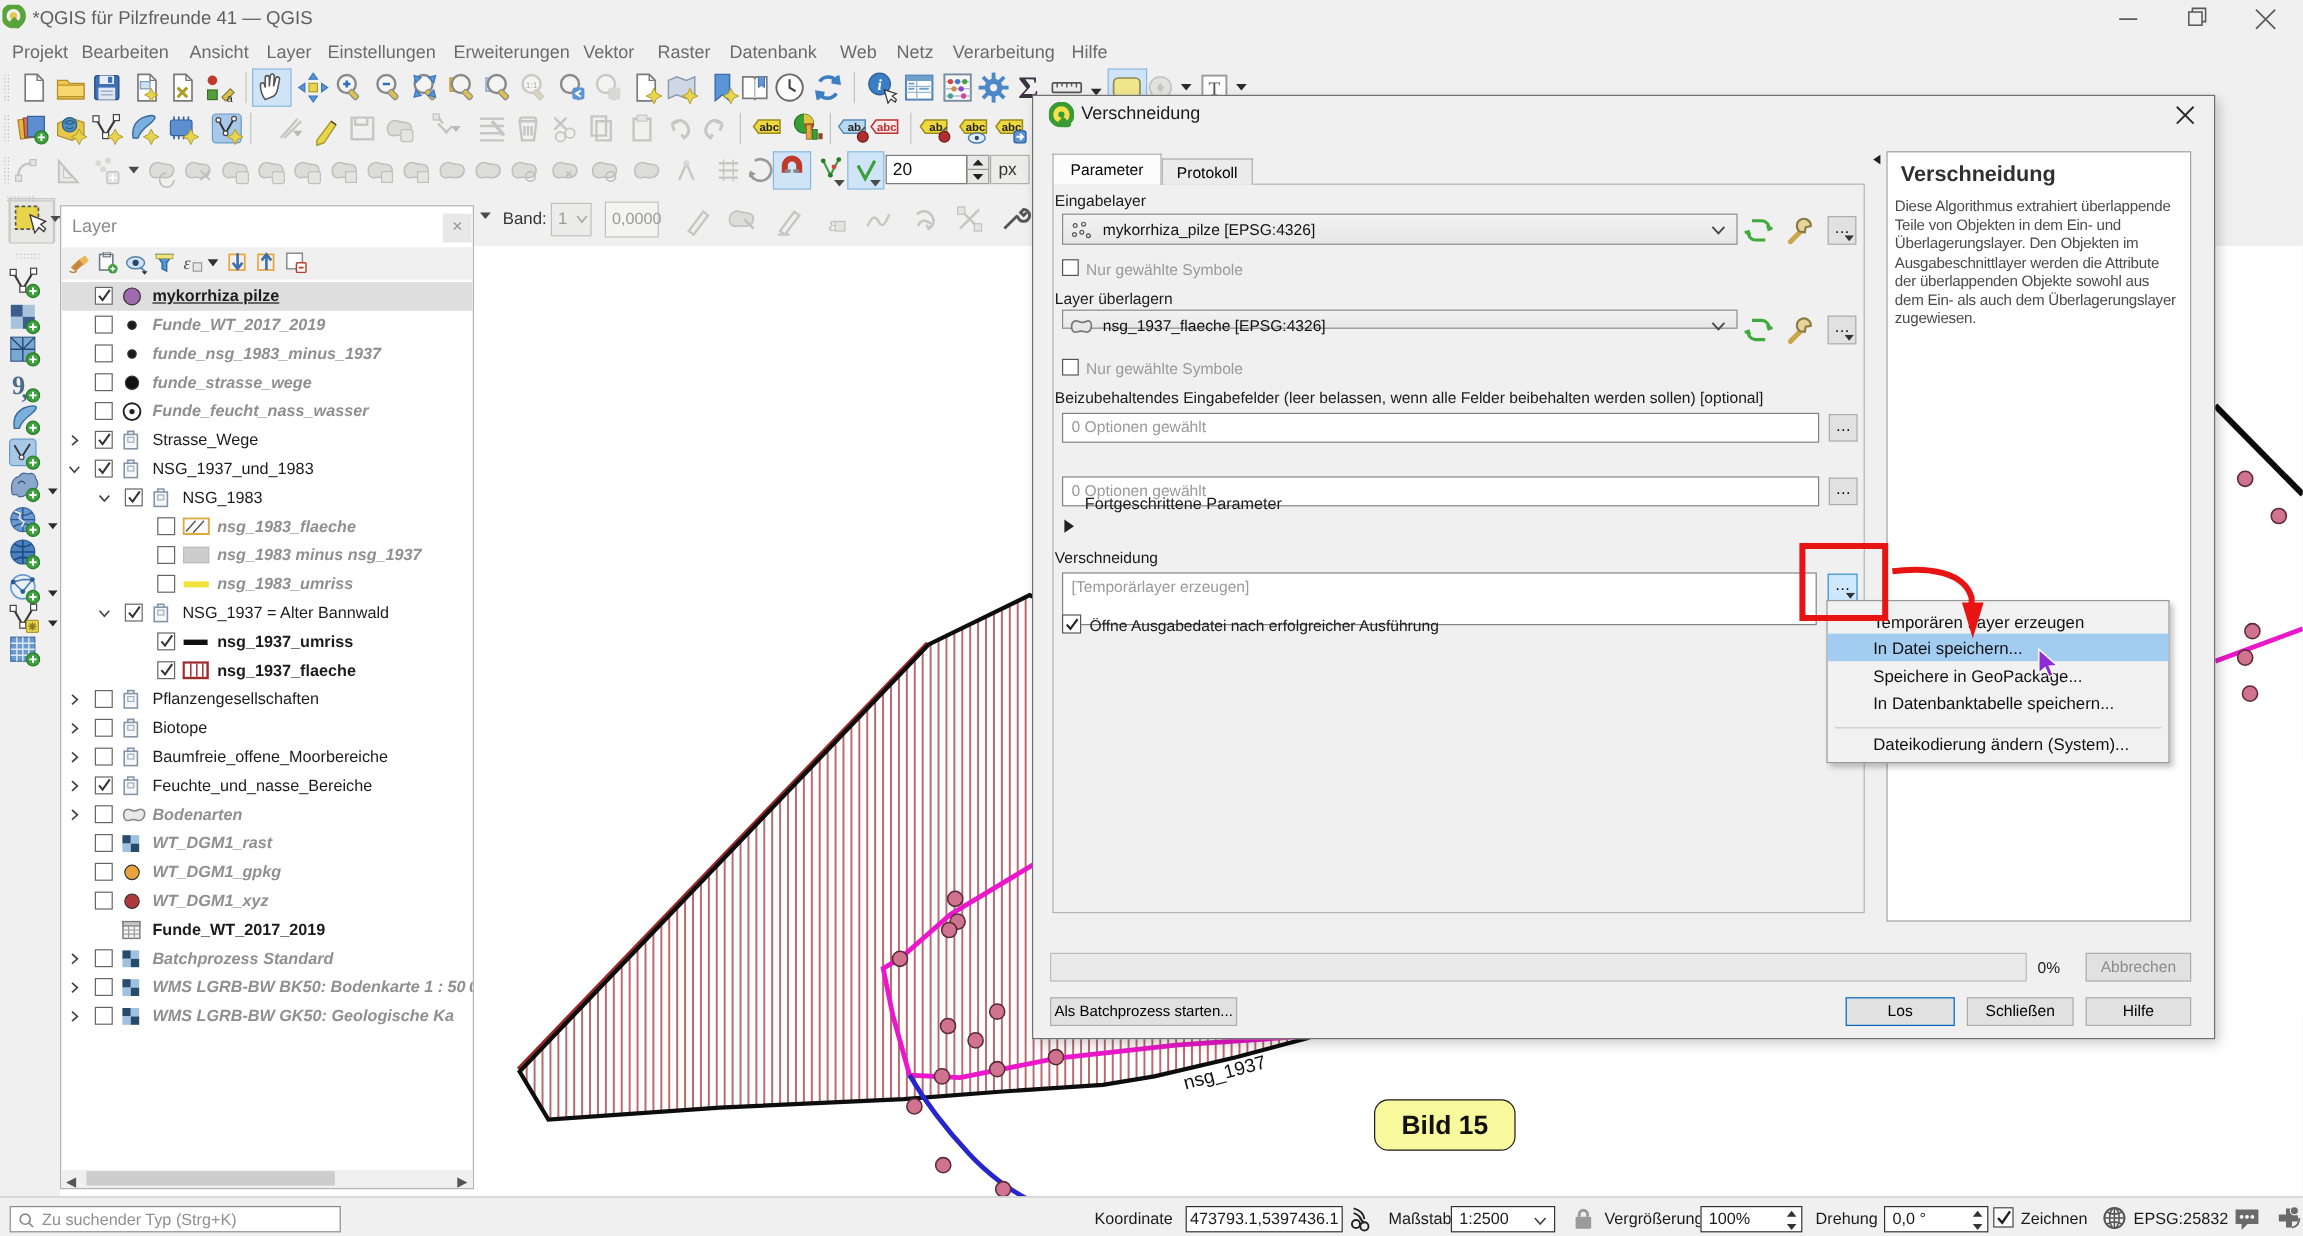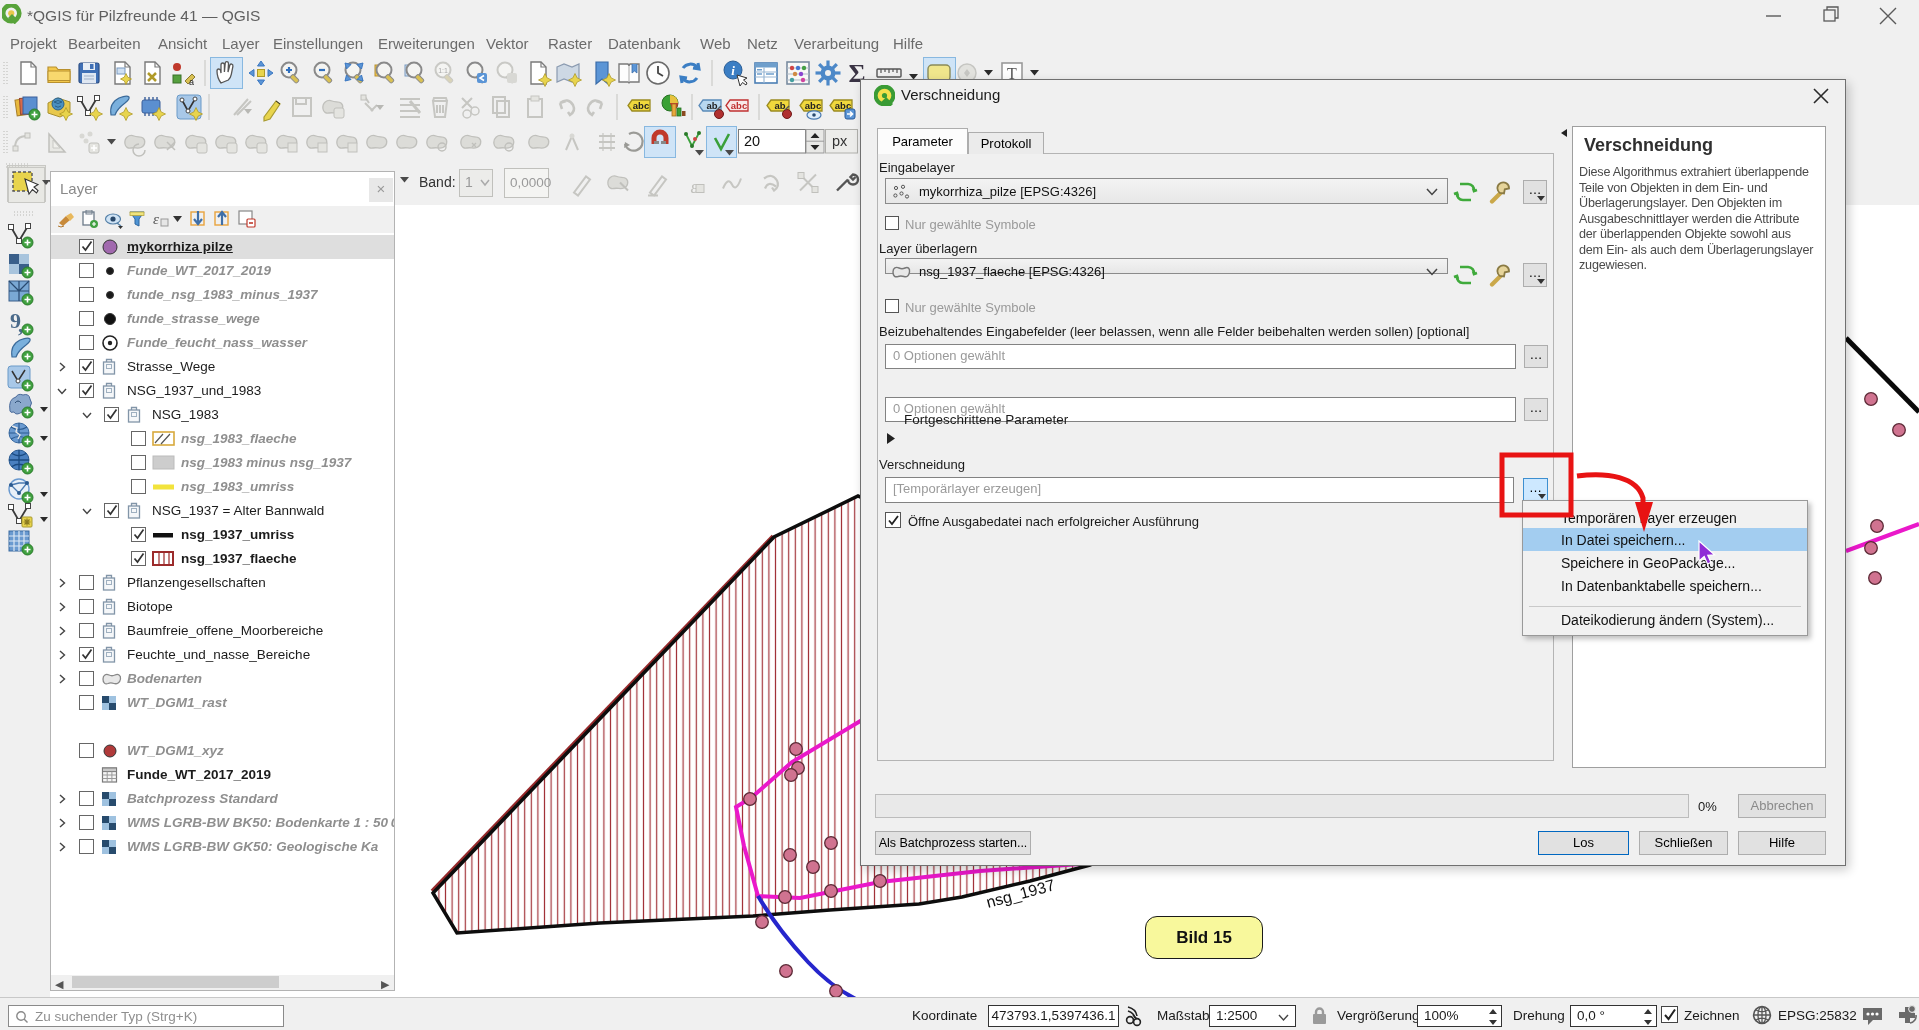--- a/index.html
+++ b/index.html
@@ -669,21 +669,21 @@
     <circle cx="836" cy="991" r="6.3"></circle>
     <circle cx="1871" cy="399" r="6.3"></circle>
       <circle cx="1899" cy="430" r="6.3"></circle>
       <circle cx="1877" cy="526" r="6.3"></circle>
     <circle cx="1871" cy="548" r="6.3"></circle>
       <circle cx="1875" cy="578" r="6.3"></circle>
   </g>
   <text x="988" y="908" font-size="16" fill="#111" transform="rotate(-15 988 908)" font-family="Liberation Sans">nsg_1937</text>
 </svg>
 
-<div class="abs" style="left:1145px;top:916px;width:118px;height:43px;background:#f8f89c;border:1.6px solid #1a1a1a;border-radius:12px;text-align:center;line-height:41px;font-size:17px;font-weight:bold;color:#111">Bild 15</div>
+<div class="abs" style="left:1145px;top:916px;width:118px;height:43px;background:#f8f89c;border:1.6px solid #1a1a1a;border-radius:12px;text-align:center;line-height:41px;font-size:22px;font-weight:bold;color:#111">Bild 15</div>
 
 <div id="layerpanel" class="abs" style="left:50px;top:171px;width:345px;height:820px;background:#fff;border:1px solid #b3b3b3;font-size:13.5px;color:#1c1c1c;overflow:hidden">
   <div class="abs" style="left:9px;top:8px;font-size:15px;color:#8a8a8a">Layer</div>
   <div class="abs" style="left:318px;top:6px;width:24px;height:24px;background:#e8e8e8;color:#999;text-align:center;line-height:22px;font-size:15px">×</div>
   <div class="abs" style="left:0;top:34px;width:343px;height:27px;background:#f0f0f0">
     <svg class="abs" style="left:6px;top:4px" width="232" height="19" viewBox="0 0 232 19">
 
       <g>
           <path d="M2,13 L9,6 L13,10 L6,16 Z" fill="#c88a3a"></path>
           <path d="M9,6 l5,-3 l3,4 l-4,4 Z" fill="#e8b85c"></path>
@@ -941,20 +941,27 @@
       </div>
   <div class="trow" style="top:458px">
         <div class="abs" style="left:28px;top:4px;width:15px;height:15px;background:#fff;border:1px solid #666"></div>
         <svg class="abs" style="left:50px;top:4px" width="18" height="18">
           <rect x="1" y="1" width="7" height="7" fill="#274b6d"></rect>
           <rect x="8" y="1" width="7" height="7" fill="#9fc2e0"></rect>
           <rect x="1" y="8" width="7" height="7" fill="#9fc2e0"></rect>
           <rect x="8" y="8" width="7" height="7" fill="#274b6d"></rect>
         </svg>
         <div class="abs gtxt" style="left:76px;top:4px;white-space:nowrap">WT_DGM1_rast</div>
+      </div>
+  <div class="trow" style="top:482px">
+        <div class="abs" style="left:28px;top:4px;width:15px;height:15px;background:#fff;border:1px solid #666"></div>
+        <svg class="abs" style="left:50px;top:3px" width="18" height="18">
+          <circle cx="9" cy="9" r="6" fill="#e8a33d" stroke="#333" stroke-width="1"></circle>
+        </svg>
+        <div class="abs gtxt" style="left:76px;top:4px;white-space:nowrap">WT_DGM1_gpkg</div>
       </div>
   <div class="trow" style="top:506px">
         <div class="abs" style="left:28px;top:4px;width:15px;height:15px;background:#fff;border:1px solid #666"></div>
         <svg class="abs" style="left:50px;top:3px" width="18" height="18">
           <circle cx="9" cy="9" r="6" fill="#b03a3a" stroke="#333" stroke-width="1"></circle>
         </svg>
         <div class="abs gtxt" style="left:76px;top:4px;white-space:nowrap">WT_DGM1_xyz</div>
       </div>
   <div class="trow" style="top:530px">
         <svg class="abs" style="left:50px;top:3px" width="18" height="18">
@@ -1084,21 +1091,21 @@
   <div class="lbl" style="left:18px;top:244px">Beizubehaltendes Eingabefelder (leer belassen, wenn alle Felder beibehalten werden sollen) [optional]</div>
   <div class="field" style="left:24px;top:264px;width:631px;height:25px">0 Optionen gewählt</div>
   <div class="btn" style="left:663px;top:265px;width:24px;height:23px;line-height:17px">…</div>
   <div class="field" style="left:24px;top:317px;width:631px;height:25px">0 Optionen gewählt</div>
   <div class="btn" style="left:663px;top:318px;width:24px;height:23px;line-height:17px">…</div>
   <svg class="abs" style="left:25px;top:352px" width="10" height="13" viewBox="0 0 10 13">
       <path d="M1,1 L9,6.5 L1,12 Z" fill="#222"></path>
     </svg>
   <div class="lbl" style="left:43px;top:332px;font-weight:normal;font-size:13.5px">Fortgeschrittene Parameter</div>
   <div class="lbl" style="left:18px;top:377px">Verschneidung</div>
-  <div class="field" style="left:24px;top:397px;width:629px;height:26px">[Temporärlayer erzeugen]</div>
+  <div class="field" style="left:24px;top:397px;width:629px;height:44px">[Temporärlayer erzeugen]</div>
   <div class="abs" style="left:662px;top:398px;width:25px;height:24px;background:#cde8ff;border:1px solid #3d8fd0;text-align:center;line-height:17px">…<svg class="abs" style="left:14px;top:15px" width="8" height="6" viewBox="0 0 8 6">
         <path d="M0,0 L8,0 L4,5 Z" fill="#333"></path>
       </svg></div>
   <div class="cb" style="left:24px;top:432px;width:16px;height:16px"></div>
   <svg class="abs" style="left:26px;top:434px" width="13" height="13" viewBox="0 0 13 13">
       <path d="M2,6.5 L5,10 L11,2" fill="none" stroke="#222" stroke-width="1.8"></path>
     </svg>
   <div class="lbl" style="left:47px;top:434px">Öffne Ausgabedatei nach erfolgreicher Ausführung</div>
 
   <div class="abs" style="left:14px;top:714px;width:814px;height:24px;background:#e9e9e9;border:1px solid #bcbcbc"></div>

